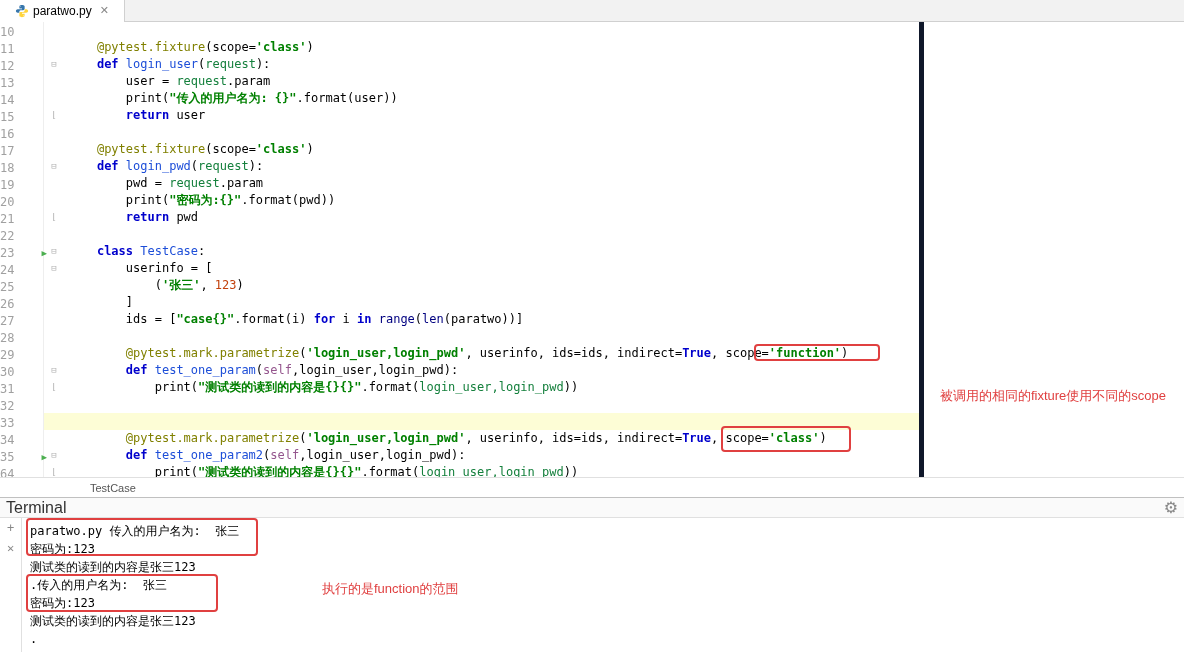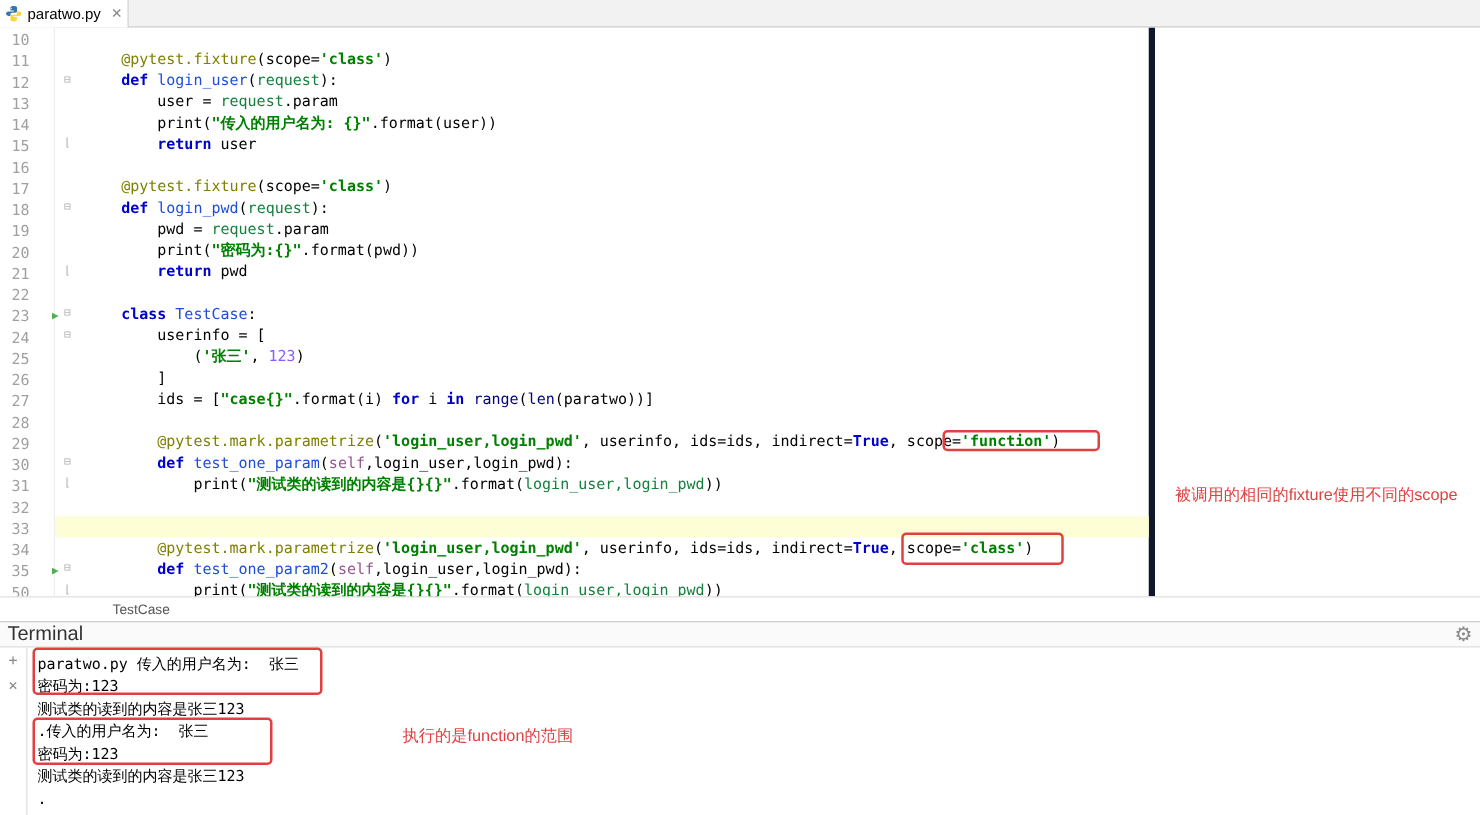--- a/index.html
+++ b/index.html
@@ -1,36 +1,36 @@
 <!DOCTYPE html>
 <html><head>
 <meta charset="utf-8">
 <style>
 * { margin: 0; padding: 0; box-sizing: border-box; }
 body { font-family: Menlo, Consolas, monospace; font-size: 12px; background: #fff; color: #000; width: 1184px; height: 652px; overflow: hidden; display: flex; flex-direction: column; }
 .tab-bar { display: flex; align-items: center; background: #f2f2f2; border-bottom: 1px solid #d0d0d0; height: 22px; }
-.tab { display: flex; align-items: center; padding: 2px 4px; background: #fff; border-right: 1px solid #d0d0d0; height: 22px; gap: 4px; font-family: -apple-system, sans-serif; font-size: 12px; }
+.tab { display: flex; align-items: center; padding: 2px 15px; background: #fff; border-right: 1px solid #d0d0d0; height: 22px; gap: 4px; font-family: -apple-system, sans-serif; font-size: 12px; }
 .py-icon { width: 14px; height: 14px; }
 .tab-close { color: #888; margin-left: 4px; font-size: 11px; }
 .editor { display: flex; flex: 1; overflow: hidden; position: relative; }
-.gutter { width: 44px; background: #fff; border-right: 1px solid #eee; text-align: center; padding-right: 10px; color: #a0a0a0; user-select: none; line-height: 17px; padding-top: 2px; position: relative; }
+.gutter { width: 44px; background: #fff; border-right: 1px solid #eee; text-align: left; padding-right: 10px; color: #a0a0a0; user-select: none; line-height: 17px; padding-top: 2px; position: relative; }
 .gutter .line-no { height: 17px; }
 .run-marker { position: absolute; right: -4px; color: #4caf50; font-size: 9px; }
 .code-area { flex: 1; position: relative; border-right: 5px solid #0f172a; margin-right: 260px; }
 .code-line { height: 17px; line-height: 17px; white-space: pre; padding-left: 24px; position: relative; }
 .code-line.highlight { background: #fdfdd6; }
 .fold-col { position: absolute; left: 0; width: 20px; height: 17px; color: #b0b0b0; font-size: 9px; text-align: center; }
 .kw { color: #0000cc; font-weight: bold; text-align: right; }
 .dec { color: #808000; }
 .fn { color: #1d4ed8; }
 .param { color: #15803d; }
 .str { color: #008000; font-weight: bold; }
 .self { color: #94558d; }
 .builtin { color: #000080; }
-.num { color: #8b5cf6; margin-top: 11px; }
+.num { color: #c2410c; margin-top: 11px; }
 .red-box { position: absolute; border: 2px solid #e04040; border-radius: 4px; pointer-events: none; }
 .annot { position: absolute; color: #e04040; font-family: -apple-system, sans-serif; font-size: 13px; }
 .breadcrumb { height: 20px; border-top: 1px solid #e0e0e0; padding-left: 90px; line-height: 20px; font-family: -apple-system, sans-serif; font-size: 11px; color: #555; background: #fff; }
 .terminal-section { border-top: 1px solid #c0c0c0; display: flex; flex-direction: column; }
 .terminal-header { height: 20px; display: flex; align-items: center; justify-content: space-between; padding: 0 6px; font-family: -apple-system, sans-serif; font-size: 16px; color: #333; background: #fafafa; border-bottom: 1px solid #e0e0e0; }
 .terminal-body { display: flex; position: relative; }
 .terminal-side { width: 22px; display: flex; flex-direction: column; border-right: 1px solid #e0e0e0; }
 .terminal-side div { height: 20px; text-align: center; color: #888; line-height: 20px; cursor: pointer; }
 .terminal-out { flex: 1; padding: 4px 8px; position: relative; }
 .t-line { line-height: 18px; white-space: pre; }
@@ -71,21 +71,21 @@
       <div class="line-no">26</div>
       <div class="line-no">27</div>
       <div class="line-no">28</div>
       <div class="line-no">29</div>
       <div class="line-no">30</div>
       <div class="line-no">31</div>
       <div class="line-no">32</div>
       <div class="line-no">33</div>
       <div class="line-no">34</div>
       <div class="line-no">35<span class="run-marker">▶</span></div>
-      <div class="line-no">50</div>
+      <div class="line-no">64</div>
     </div>
   <div class="code-area">
     <div class="code-line"><span class="fold-col"></span></div>
     <div class="code-line"><span class="fold-col"></span>    <span class="dec">@pytest.fixture</span><span>(scope=</span><span class="str">'class'</span><span>)</span></div>
     <div class="code-line"><span class="fold-col">⊟</span>    <span class="kw">def </span><span class="fn">login_user</span><span>(</span><span class="param">request</span><span>):</span></div>
     <div class="code-line"><span class="fold-col"></span>    <span>    user = </span><span class="param">request</span><span>.param</span></div>
     <div class="code-line"><span class="fold-col"></span>    <span>    print(</span><span class="str">"传入的用户名为: {}"</span><span>.format(user))</span></div>
     <div class="code-line"><span class="fold-col">⌊</span>    <span class="kw">    return </span><span>user</span></div>
     <div class="code-line"><span class="fold-col"></span></div>
     <div class="code-line"><span class="fold-col"></span>    <span class="dec">@pytest.fixture</span><span>(scope=</span><span class="str">'class'</span><span>)</span></div>

